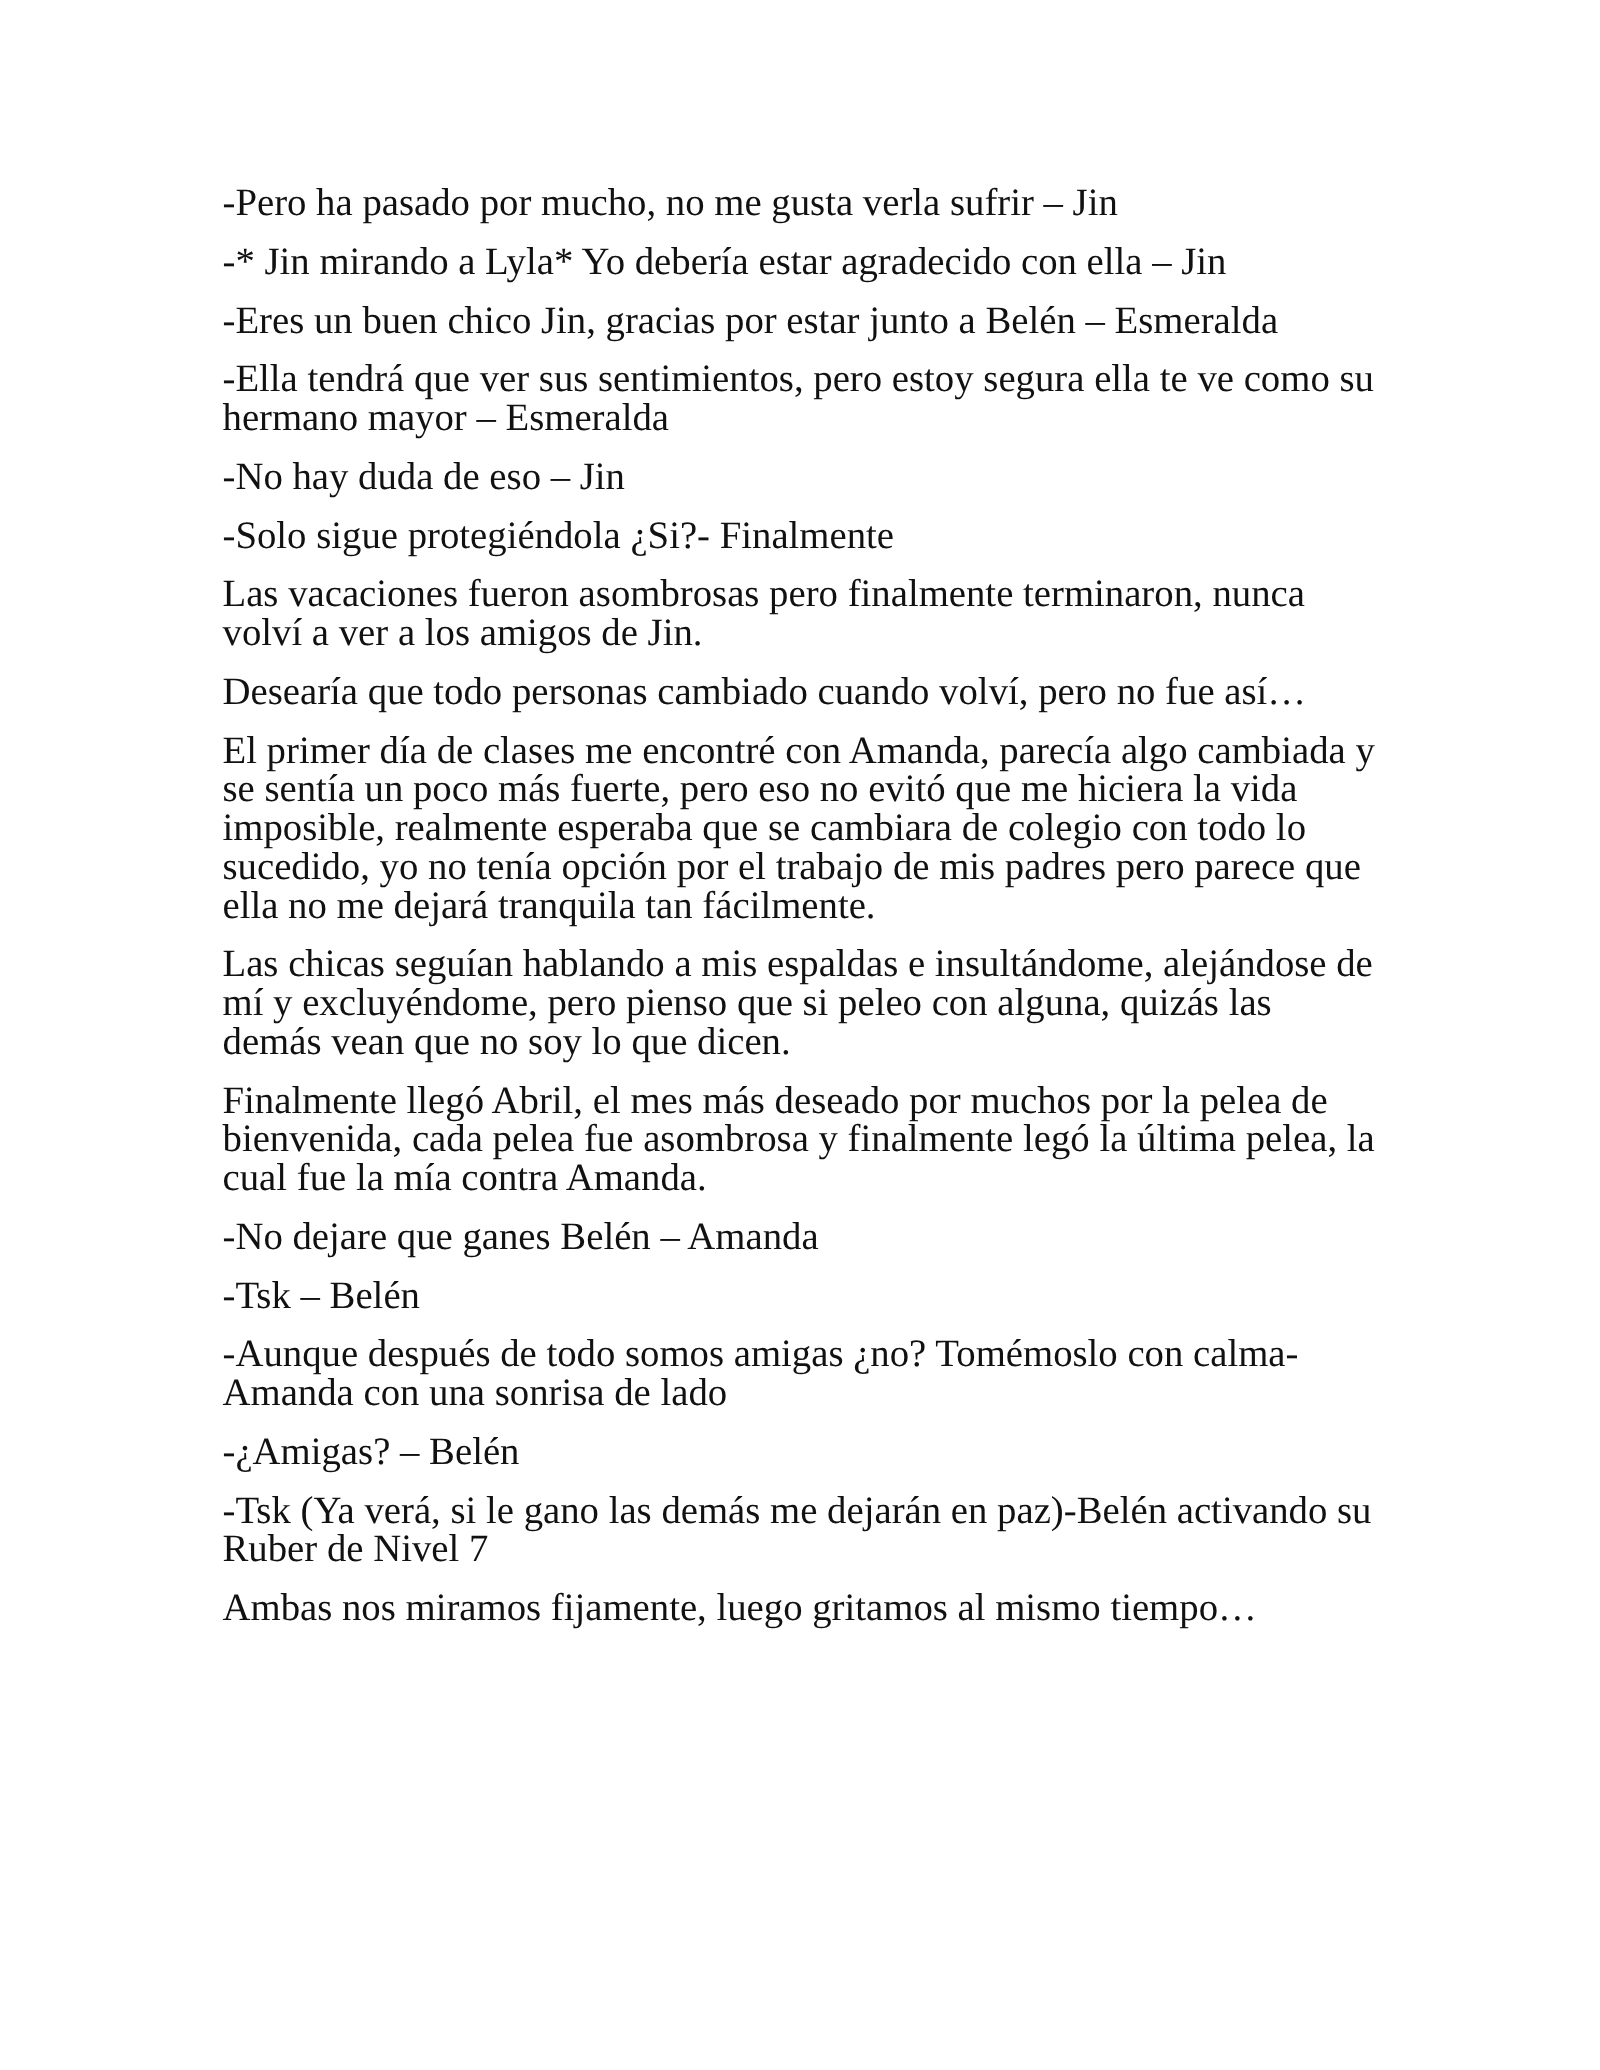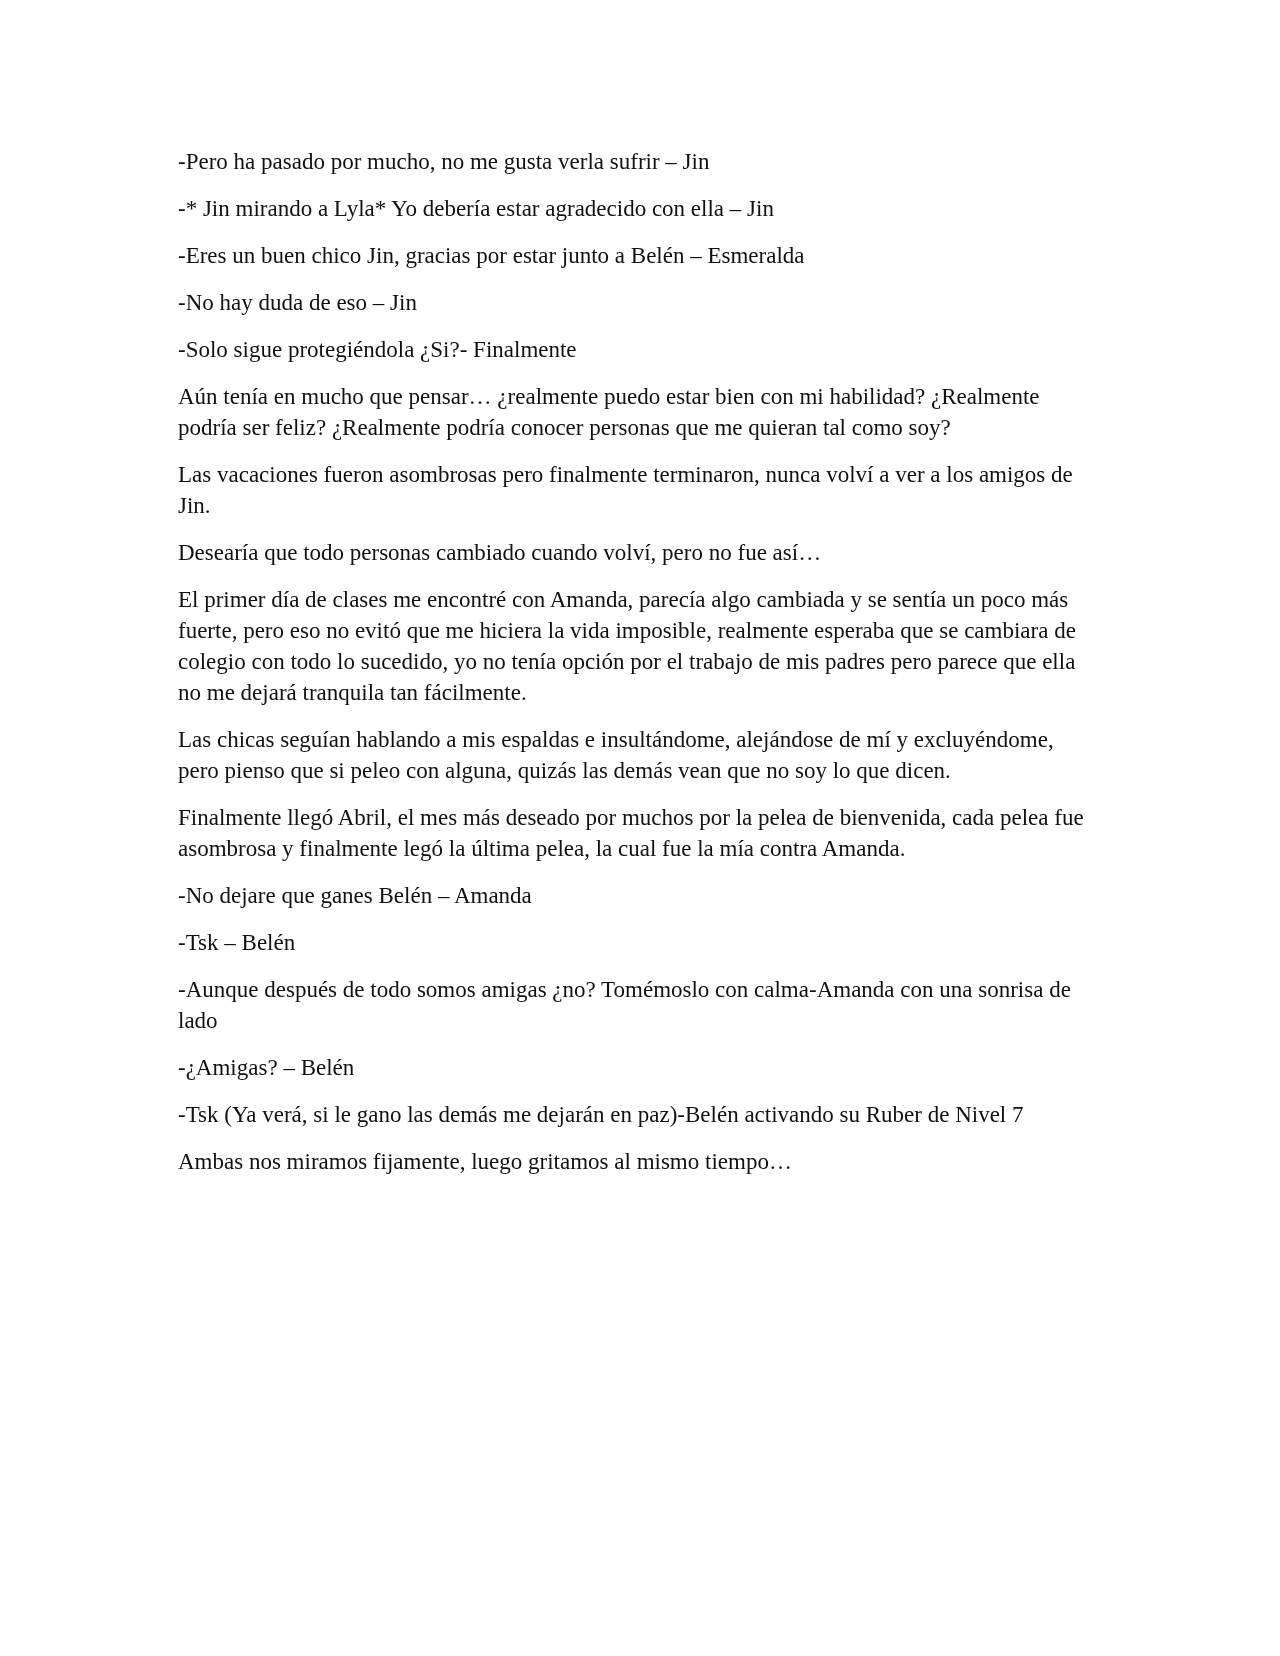--- a/index.html
+++ b/index.html
@@ -9,41 +9,41 @@
     left: 0; top: 0;
     width: 1280px; height: 1656px;
     background: #ffffff;
   }
   .text-column {
     position: absolute;
     left: 178px;
     top: 146px;
     width: 922px;
     font-family: "Liberation Serif", "DejaVu Serif", serif;
-    font-size: 23px;
+    font-size: 31px;
     line-height: 31px;
     color: #111111;
   }
   .para {
     margin: 0 0 16px 0;
     padding: 0;
     white-space: normal;
   }
 </style>
 </head>
 <body>
 
 <div class="page">
   <div class="text-column">
     <p class="para">-Pero ha pasado por mucho, no me gusta verla sufrir – Jin</p>
     <p class="para">-* Jin mirando a Lyla*  Yo debería estar agradecido con ella – Jin</p>
     <p class="para">-Eres un buen chico Jin, gracias por estar junto a Belén – Esmeralda</p>
+    <p class="para">-Ella tendrá que ver sus sentimientos,  pero estoy segura ella te ve como su hermano mayor – Esmeralda</p>
     <p class="para">-No hay duda de eso – Jin</p>
     <p class="para">-Solo sigue protegiéndola  ¿Si?- Finalmente</p>
-    <p class="para">Aún tenía en mucho que pensar… ¿realmente puedo estar bien con mi habilidad? ¿Realmente podría ser feliz? ¿Realmente podría conocer personas que me quieran tal como soy?</p>
     <p class="para">Las vacaciones fueron asombrosas pero finalmente terminaron, nunca volví a ver a los amigos de Jin.</p>
     <p class="para">Desearía que todo personas cambiado cuando volví, pero no fue así…</p>
     <p class="para">El primer día de clases me encontré con Amanda, parecía algo cambiada y se sentía un poco más fuerte,  pero eso no evitó que me hiciera la vida imposible, realmente esperaba que se cambiara de colegio con todo lo sucedido, yo no tenía opción por el trabajo de mis padres pero parece que ella no me dejará tranquila tan fácilmente.</p>
     <p class="para">Las chicas seguían hablando a mis espaldas e insultándome, alejándose de mí y excluyéndome, pero pienso que si peleo con alguna, quizás las demás vean que no soy lo que dicen.</p>
     <p class="para">Finalmente llegó Abril, el mes más deseado por muchos por la pelea de bienvenida, cada pelea fue asombrosa y finalmente legó la última pelea, la cual fue la mía contra Amanda.</p>
     <p class="para">-No dejare que ganes Belén – Amanda</p>
     <p class="para">-Tsk – Belén</p>
     <p class="para">-Aunque después de todo somos  amigas  ¿no? Tomémoslo con calma-Amanda con una sonrisa de lado</p>
     <p class="para">-¿Amigas? – Belén</p>
     <p class="para">-Tsk (Ya verá, si le gano las demás me dejarán en paz)-Belén activando su Ruber de Nivel 7</p>

